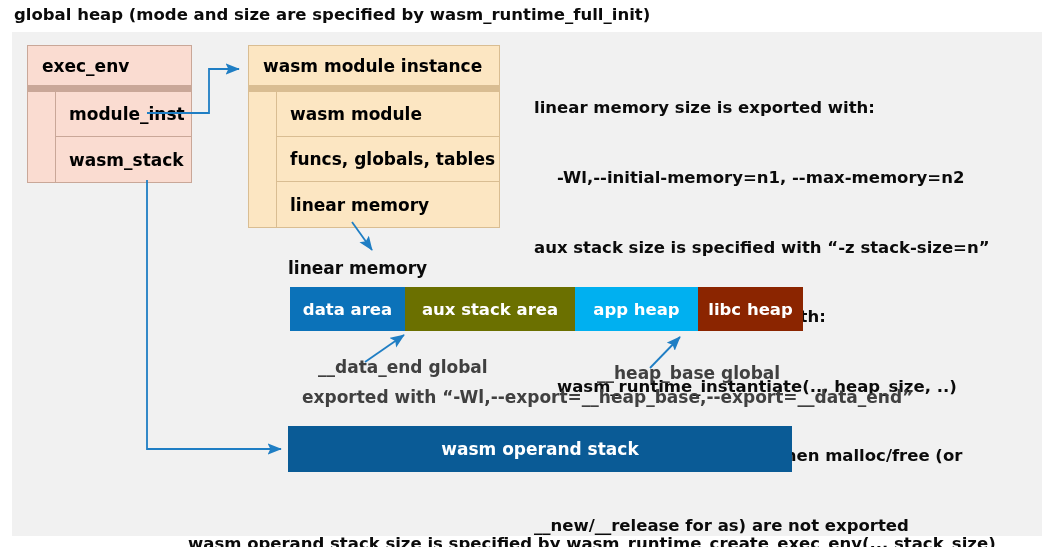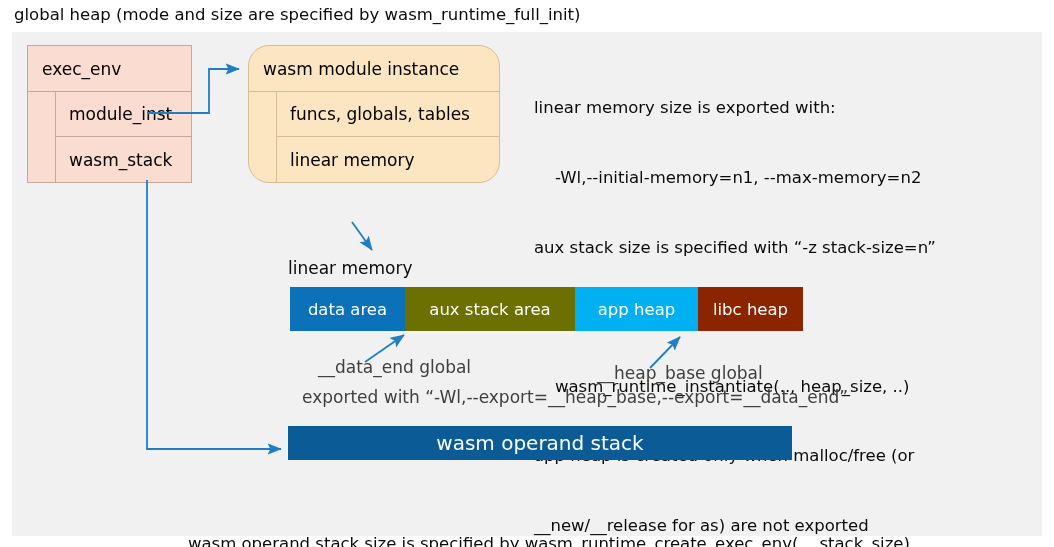--- a/index.html
+++ b/index.html
@@ -12,20 +12,21 @@
     height: 547px;
     font-family: "DejaVu Sans", sans-serif;
     color: #000000;
     overflow: hidden;
     position: relative;
   }
   #canvas {
     position: relative;
     width: 1054px;
     height: 547px;
+    font-weight: bold;
   }
 
   
   .diagram-title {
     position: absolute;
     left: 14px;
     top: 4px;
     font-size: 16.5px;
     line-height: 22px;
     white-space: nowrap;
@@ -49,21 +50,21 @@
     border: 1px solid #b3b3b3;
   }
   .struct-header {
     box-sizing: border-box;
     width: 100%;
     height: 46px;
     display: flex;
     align-items: center;
     padding-left: 14px;
     font-size: 17px;
-    border-bottom: 1px solid #14532d;
+    border-bottom: 7px solid #14532d;
   }
   .struct-body {
     display: flex;
     width: 100%;
   }
   .struct-indent {
     box-sizing: border-box;
     flex: 0 0 28px;
     border-right: 1px solid #b3b3b3;
   }
@@ -84,21 +85,21 @@
   .struct-row:last-child { border-bottom: none; }
 
   
   .box-exec_env { background: #fadcd1; left: 27px; top: 45px; width: 165px; }
   .box-exec_env .struct-header,
   .box-exec_env .struct-row,
   .box-exec_env .struct-indent { border-color: #c9a798; }
   .box-exec_env { border-color: #c9a798; }
 
   
-  .box-module-inst { background: #fce6c2; left: 248px; top: 45px; width: 252px; border-radius: 21px; }
+  .box-module-inst { background: #fce6c2; left: 248px; top: 45px; width: 252px; }
   .box-module-inst,
   .box-module-inst .struct-header,
   .box-module-inst .struct-row,
   .box-module-inst .struct-indent { border-color: #d9bd92; }
 
   
   .info-block {
     position: absolute;
     left: 534px;
     top: 50px;
@@ -142,26 +143,26 @@
     margin-left: 4px;
     padding: 0 14px;
   }
 
   
   .operand-stack {
     position: absolute;
     left: 288px;
     top: 426px;
     width: 504px;
-    height: 34px;
+    height: 46px;
     display: flex;
     align-items: center;
     justify-content: center;
     color: #ffffff;
-    font-size: 20px;
+    font-size: 17px;
   }
 
   
   .annot {
     position: absolute;
     font-size: 17px;
     color: #404040;
     white-space: pre;
   }
   .annot-data-end  { left: 318px; top: 357px; }
@@ -203,20 +204,21 @@
         <div class="struct-row">wasm_stack</div>
       </div>
     </div>
   </div>
 
   <div class="struct-box box-module-inst" style="background: rgb(252, 230, 194);">
     <div class="struct-header">wasm module instance</div>
     <div class="struct-body">
       <div class="struct-indent"></div>
       <div class="struct-rows">
+        <div class="struct-row">wasm module</div>
         <div class="struct-row">funcs, globals, tables</div>
         <div class="struct-row">linear memory</div>
       </div>
     </div>
   </div>
 
   <div class="info-block">
     <div class="info-line">linear memory size is exported with:</div>
     <div class="info-line">    -Wl,--initial-memory=n1, --max-memory=n2</div>
     <div class="info-line">aux stack size is specified with “-z stack-size=n”</div>

